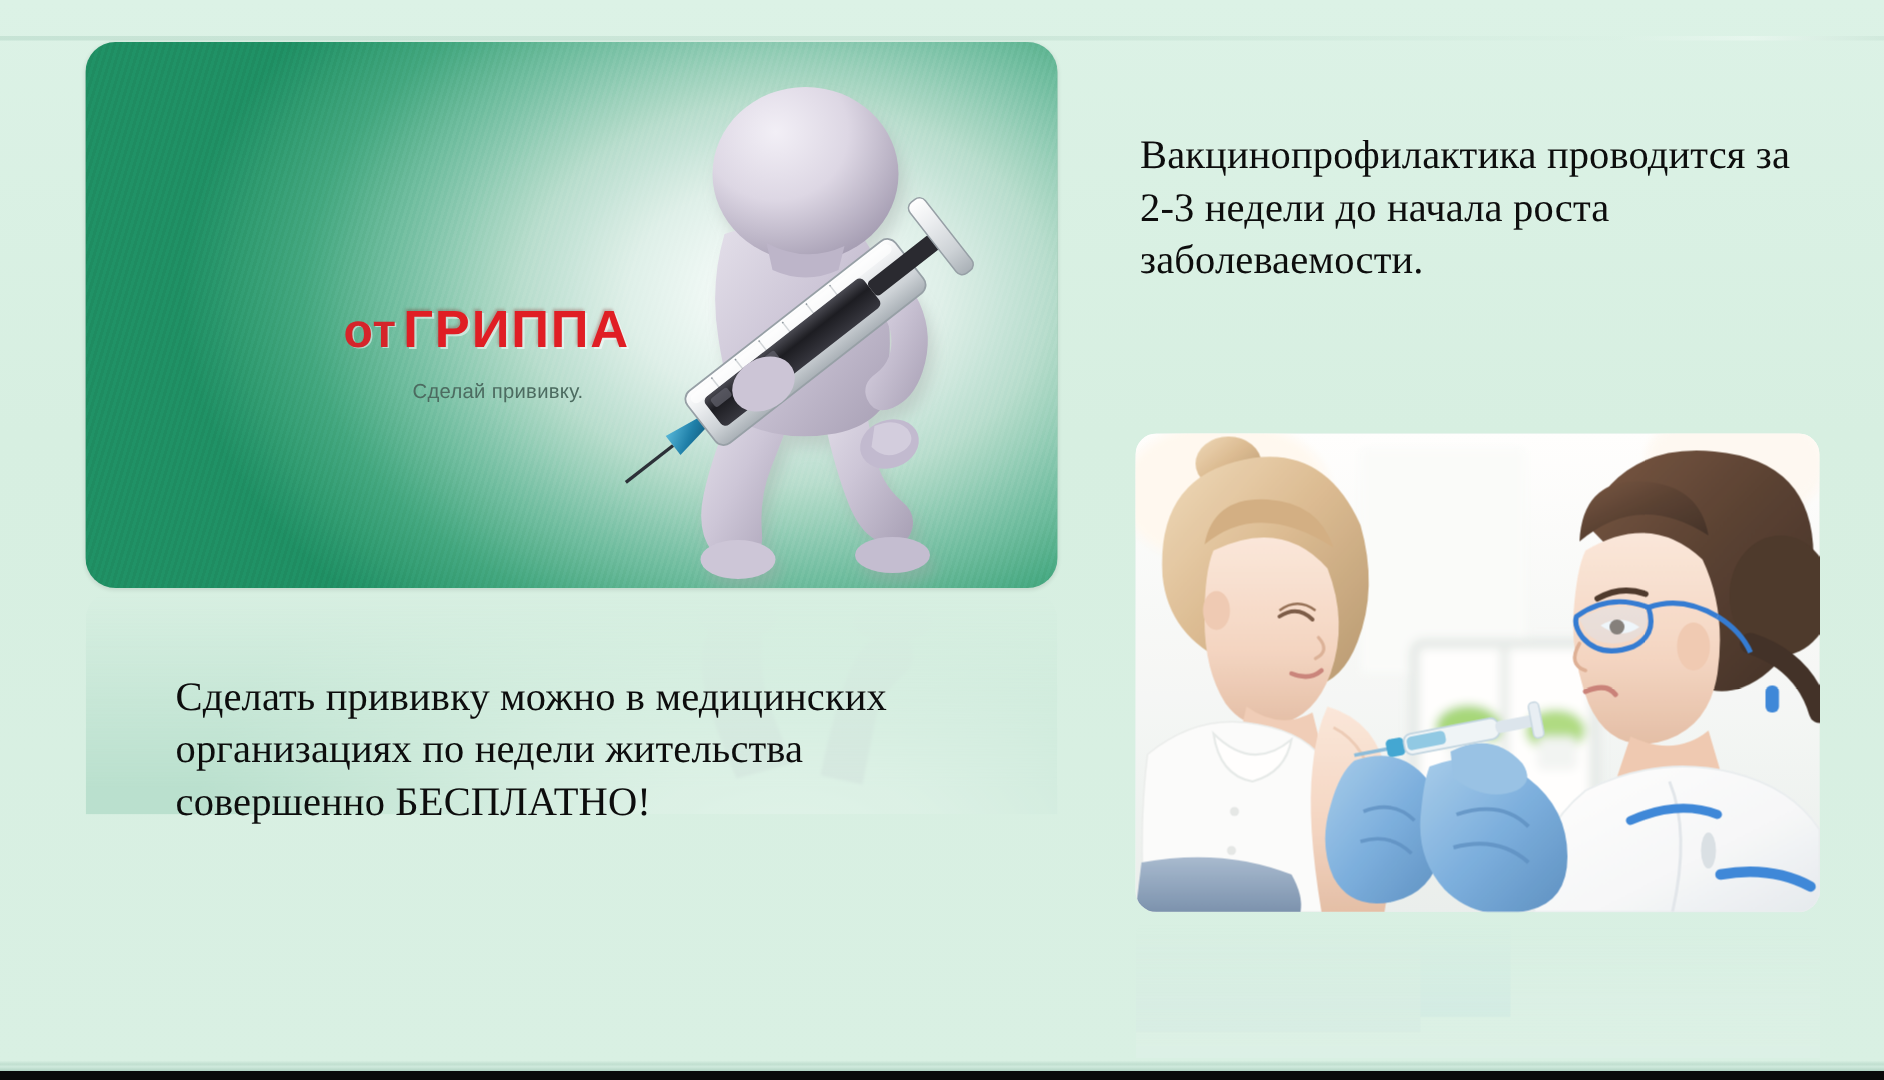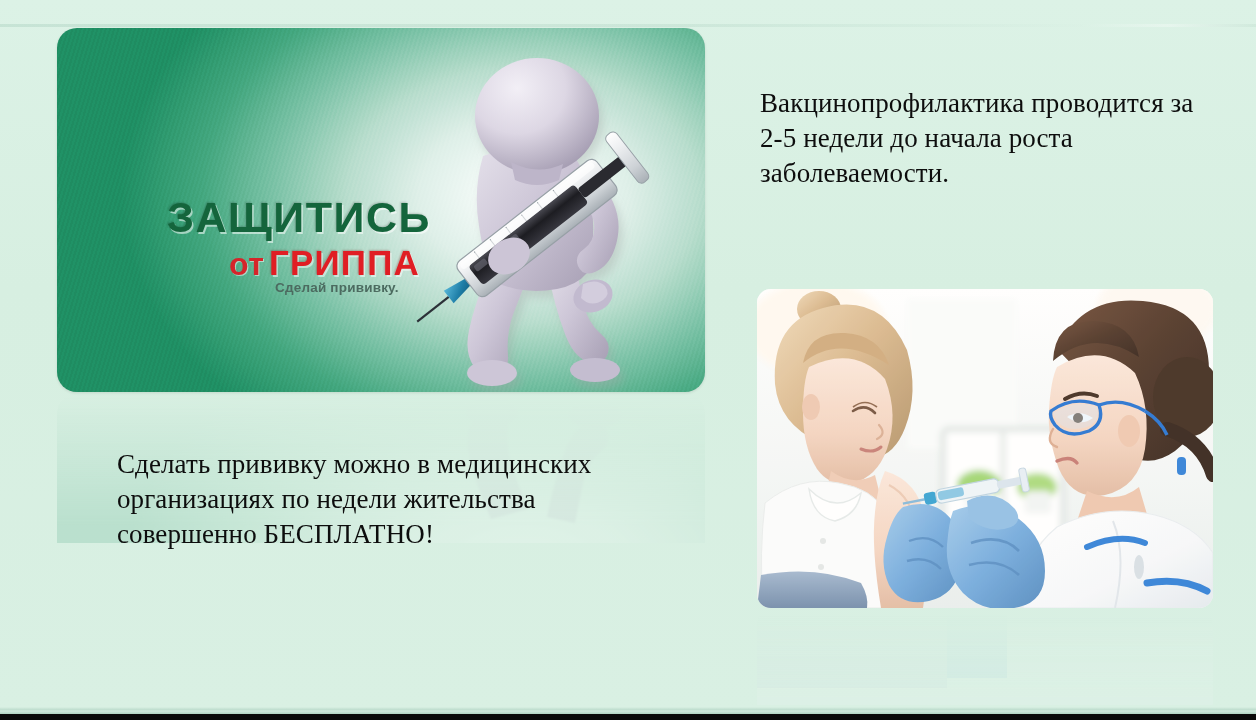--- a/index.html
+++ b/index.html
@@ -123,23 +123,24 @@
   }
   .headline-2 .big {
     font-size: 35px;
     font-weight: 700;
     color: #e01e24;
     letter-spacing: 1.2px;
     text-shadow: 1.5px 1.5px 0 rgba(255,255,255,.5),
                  -1px -1px 2px rgba(120,0,0,.25);
   }
   .tagline {
+    margin-top: 16px;
     padding-left: 108px;
     font-size: 13.5px;
-    font-weight: 700;
+    font-weight: 400;
     color: #4c6b60;
     letter-spacing: .2px;
     white-space: nowrap;
   }
 
   
   .art { position: absolute; left: 330px; top: 0; width: 318px; height: 364px; z-index: 3; }
   .art svg { width: 100%; height: 100%; display: block; }
 
   
@@ -313,21 +314,20 @@
           </g>
 
           <ellipse cx="122" cy="228" rx="22" ry="17" fill="#ccc5d6" transform="rotate(-30 122 228)"></ellipse>
 
           <ellipse cx="206" cy="268" rx="20" ry="16" fill="#c2bacf" transform="rotate(-20 206 268)"></ellipse>
           <path d="M196 256 q14 -6 22 2 q6 8 -2 14 q-12 8 -22 -2 z" fill="#d3cddd"></path>
         </svg>
       </div>
 
       <div class="poster-text">
-        <div class="headline-1">ЗАЩИТИСЬ</div>
         <div class="headline-2">
           <span class="small">от</span>
           <span class="big">ГРИППА</span>
         </div>
         <div class="tagline">Сделай прививку.</div>
       </div>
 
     </div>
   </div>
 
@@ -339,21 +339,21 @@
           <ellipse cx="105" cy="345" rx="26" ry="14"></ellipse>
           <ellipse cx="208" cy="342" rx="26" ry="13"></ellipse>
           <path d="M104 238 q-16 36 -22 64 q-5 24 6 38 q10 12 24 6 q10 -5 9 -18 q-2 -24 6 -44 l14 -36 z"></path>
           <path d="M160 240 q8 40 18 66 q9 24 24 28 q15 4 19 -9 q3 -11 -7 -19 q-14 -12 -18 -32 l-8 -40 z"></path>
         </g>
       </svg>
     </div>
   </div>
 
   <div class="text-block" id="text-top-right">
-    <p>Вакцинопрофилактика проводится за 2-5 недели до начала роста заболеваемости.</p>
+    <p>Вакцинопрофилактика проводится за 2-3 недели до начала роста заболеваемости.</p>
   </div>
 
   <div class="text-block" id="text-bottom-left">
     <p>Сделать прививку можно в медицинских организациях по недели жительства совершенно БЕСПЛАТНО!</p>
   </div>
 
   <div class="photo-wrap">
     <div class="photo">
       <svg viewBox="0 0 456 319" xmlns="http://www.w3.org/2000/svg" aria-hidden="true">
         <defs>

